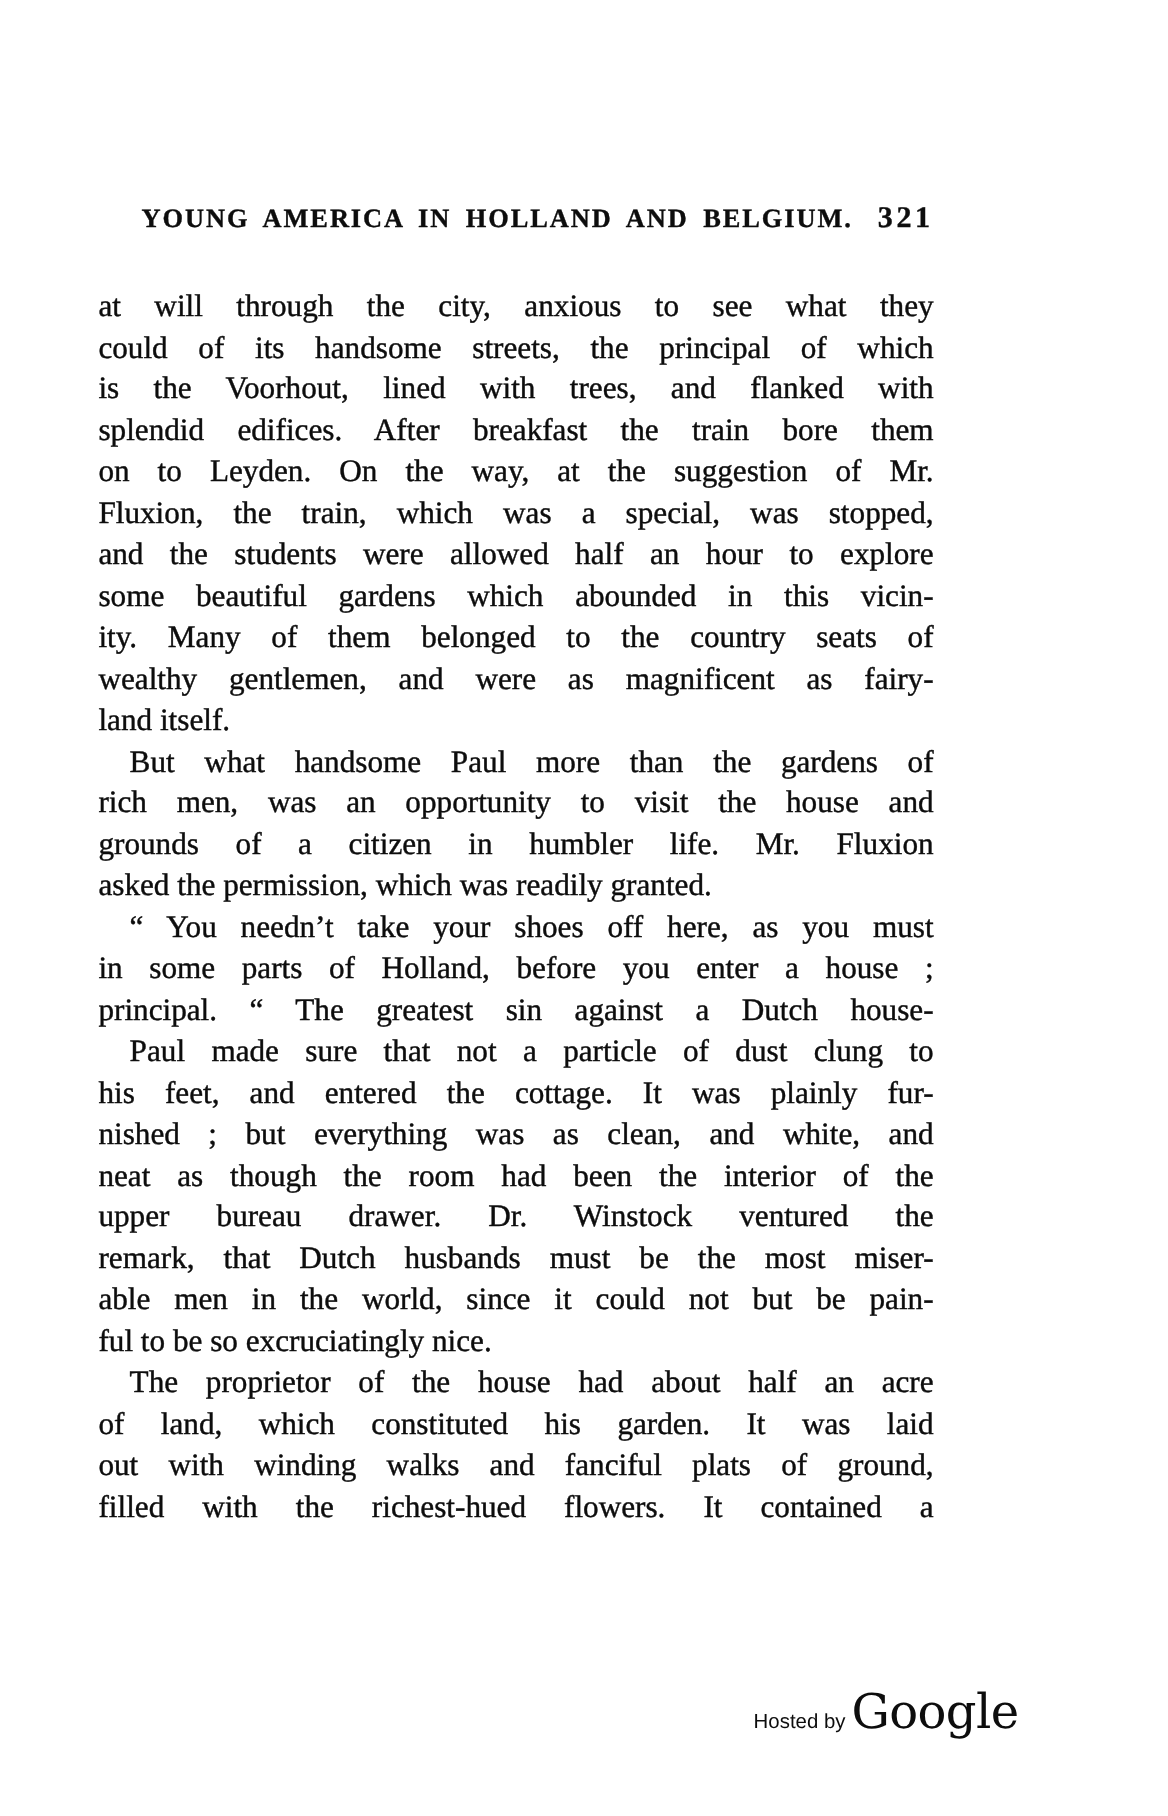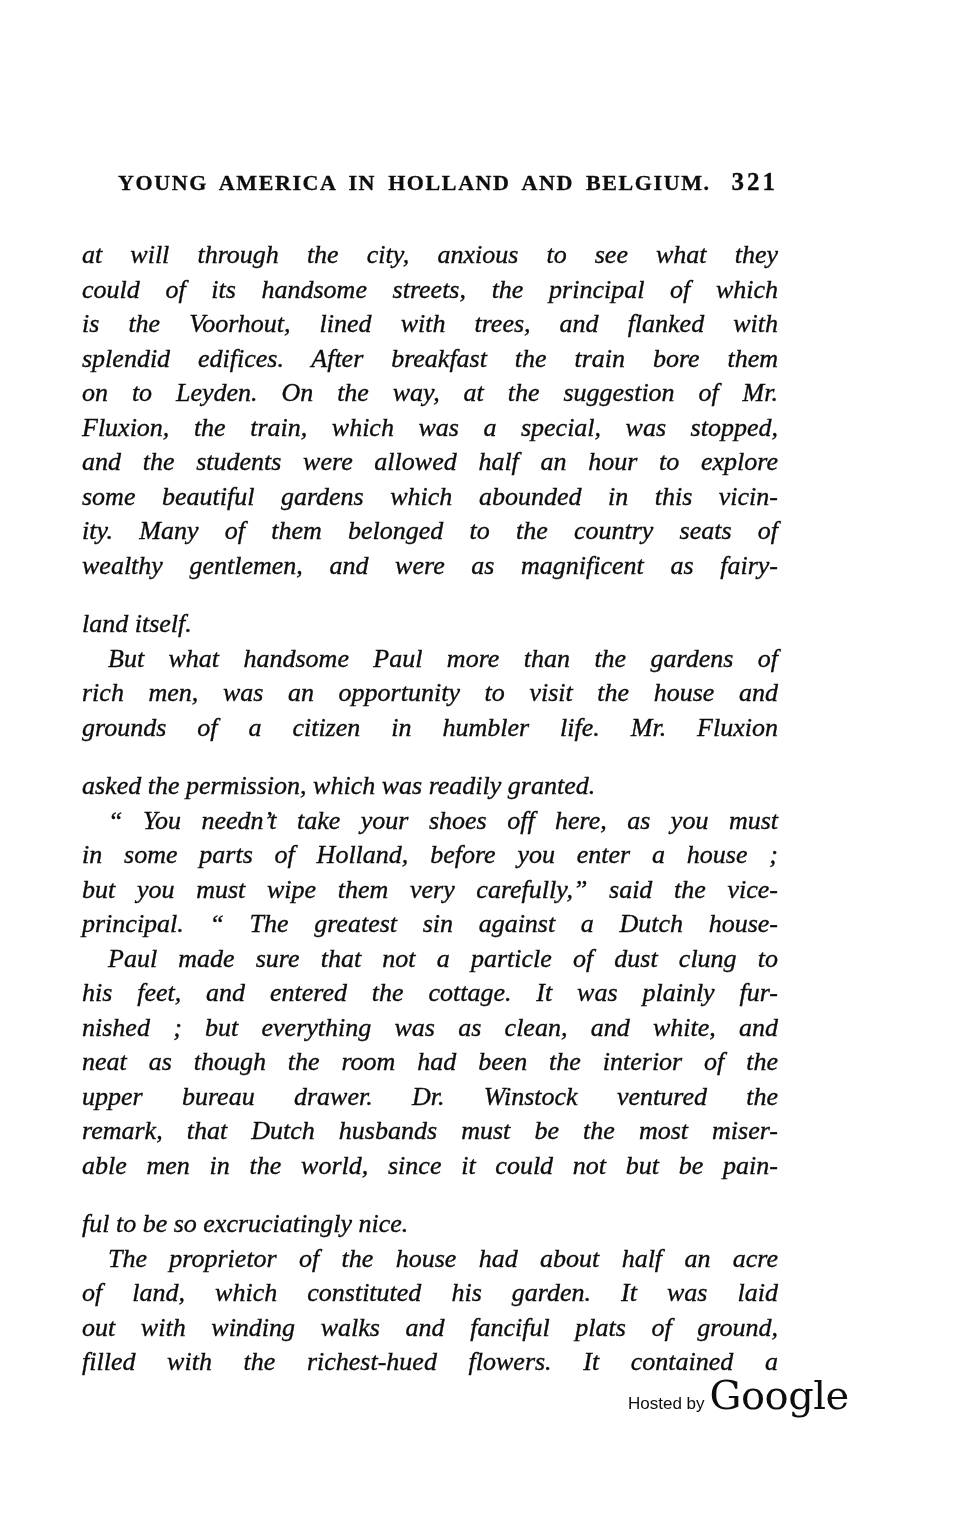--- a/index.html
+++ b/index.html
@@ -44,28 +44,27 @@
     top: 238px;
     width: 696px;
     font-size: 26px;
     line-height: 34.5px;
     -webkit-text-stroke: 0.35px currentColor;
   }
   .para { margin: 0; }
   .line {
     text-align: justify;
     text-align-last: justify;
-    font-style: italic;
   }
   .line.indent { padding-left: 26px; }
-  .line.last { text-align-last: left; margin-top: 24px; }
+  .line.last { text-align-last: left; }
   .footer-watermark {
     position: absolute;
     left: 628px;
-    top: 1372px;
+    top: 1404px;
     display: flex;
     align-items: baseline;
     color: #0d0d0d;
   }
   .hosted-by {
     font-family: "Liberation Sans", sans-serif;
     font-size: 17px;
   }
   .google-logo {
     font-family: "DejaVu Serif", serif;
@@ -100,21 +99,20 @@
       </div>
       <div class="para">
         <div class="line indent">But what handsome Paul more than the gardens of</div>
         <div class="line">rich men, was an opportunity to visit the house and</div>
         <div class="line">grounds of a citizen in humbler life.  Mr. Fluxion</div>
         <div class="line last">asked the permission, which was readily granted.</div>
       </div>
       <div class="para">
         <div class="line indent">“ You needn’t take your shoes off here, as you must</div>
         <div class="line">in some parts of Holland, before you enter a house ;</div>
-        <div class="line">but you must wipe them very carefully,” said the vice-</div>
         <div class="line">principal.  “ The greatest sin against a Dutch house-</div>
       </div>
       <div class="para">
         <div class="line indent">Paul made sure that not a particle of dust clung to</div>
         <div class="line">his feet, and entered the cottage.  It was plainly fur-</div>
         <div class="line">nished ; but everything was as clean, and white, and</div>
         <div class="line">neat as though the room had been the interior of the</div>
         <div class="line">upper bureau drawer.  Dr. Winstock ventured the</div>
         <div class="line">remark, that Dutch husbands must be the most miser-</div>
         <div class="line">able men in the world, since it could not but be pain-</div>

